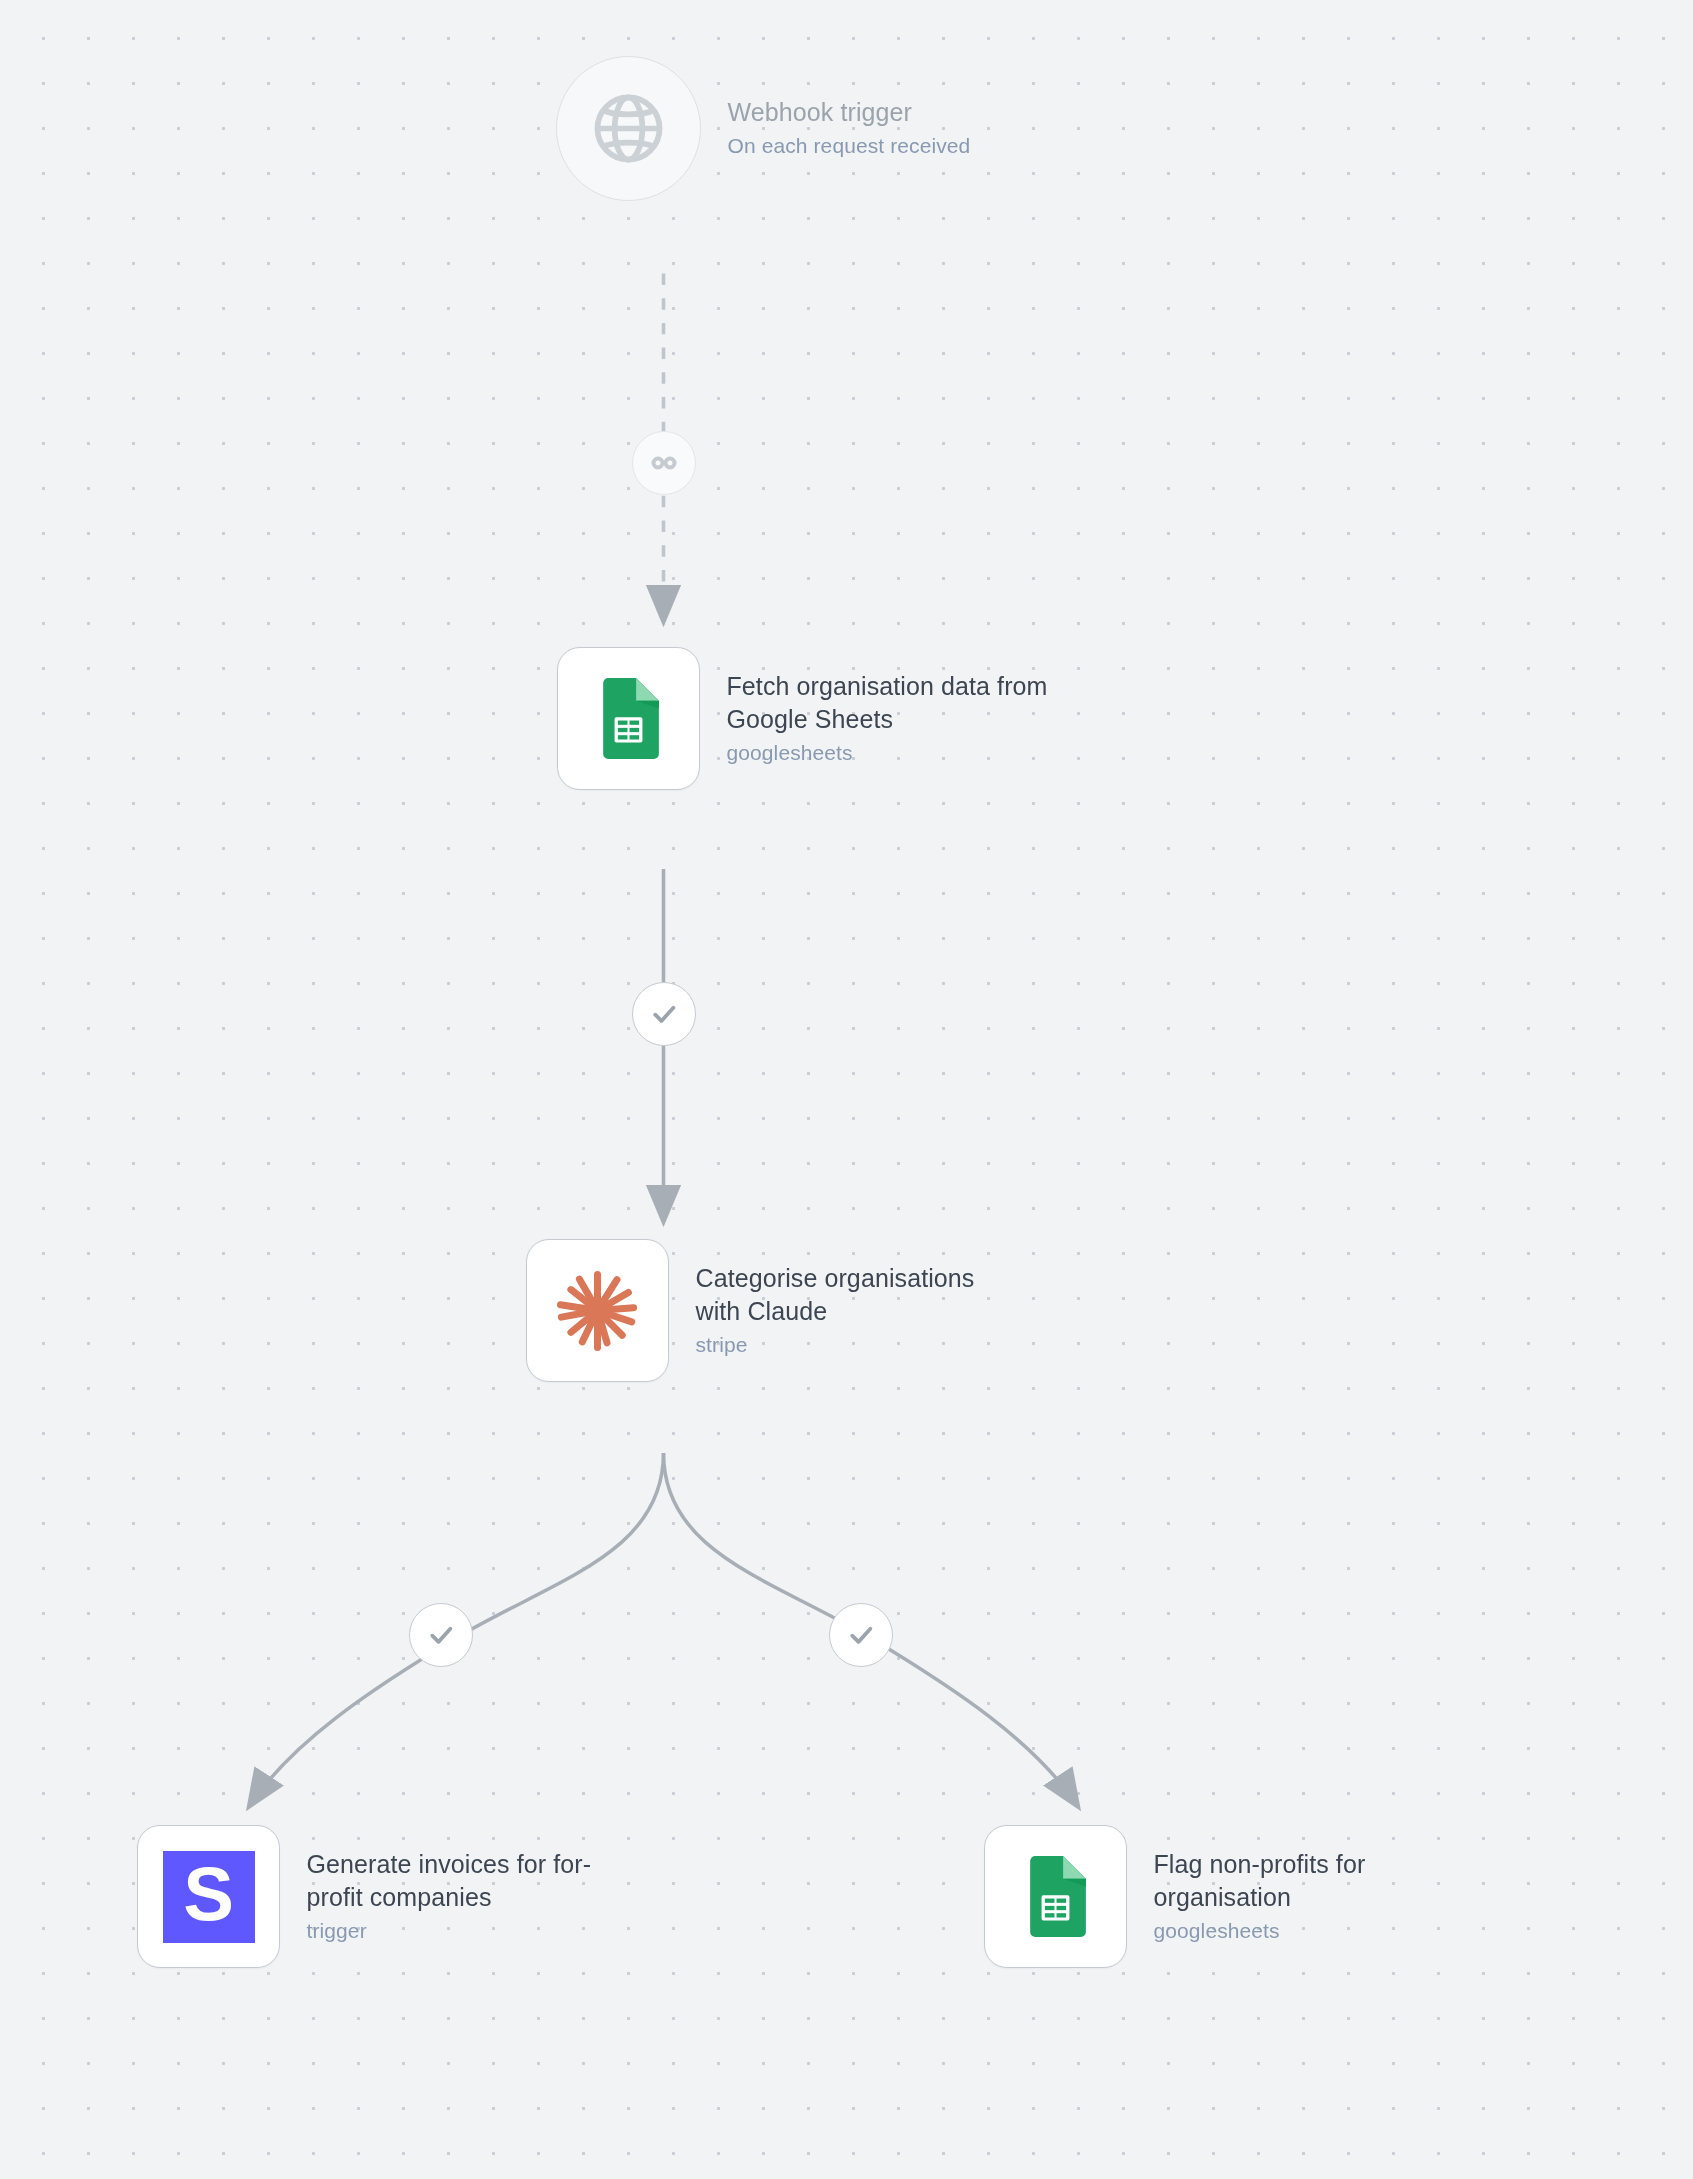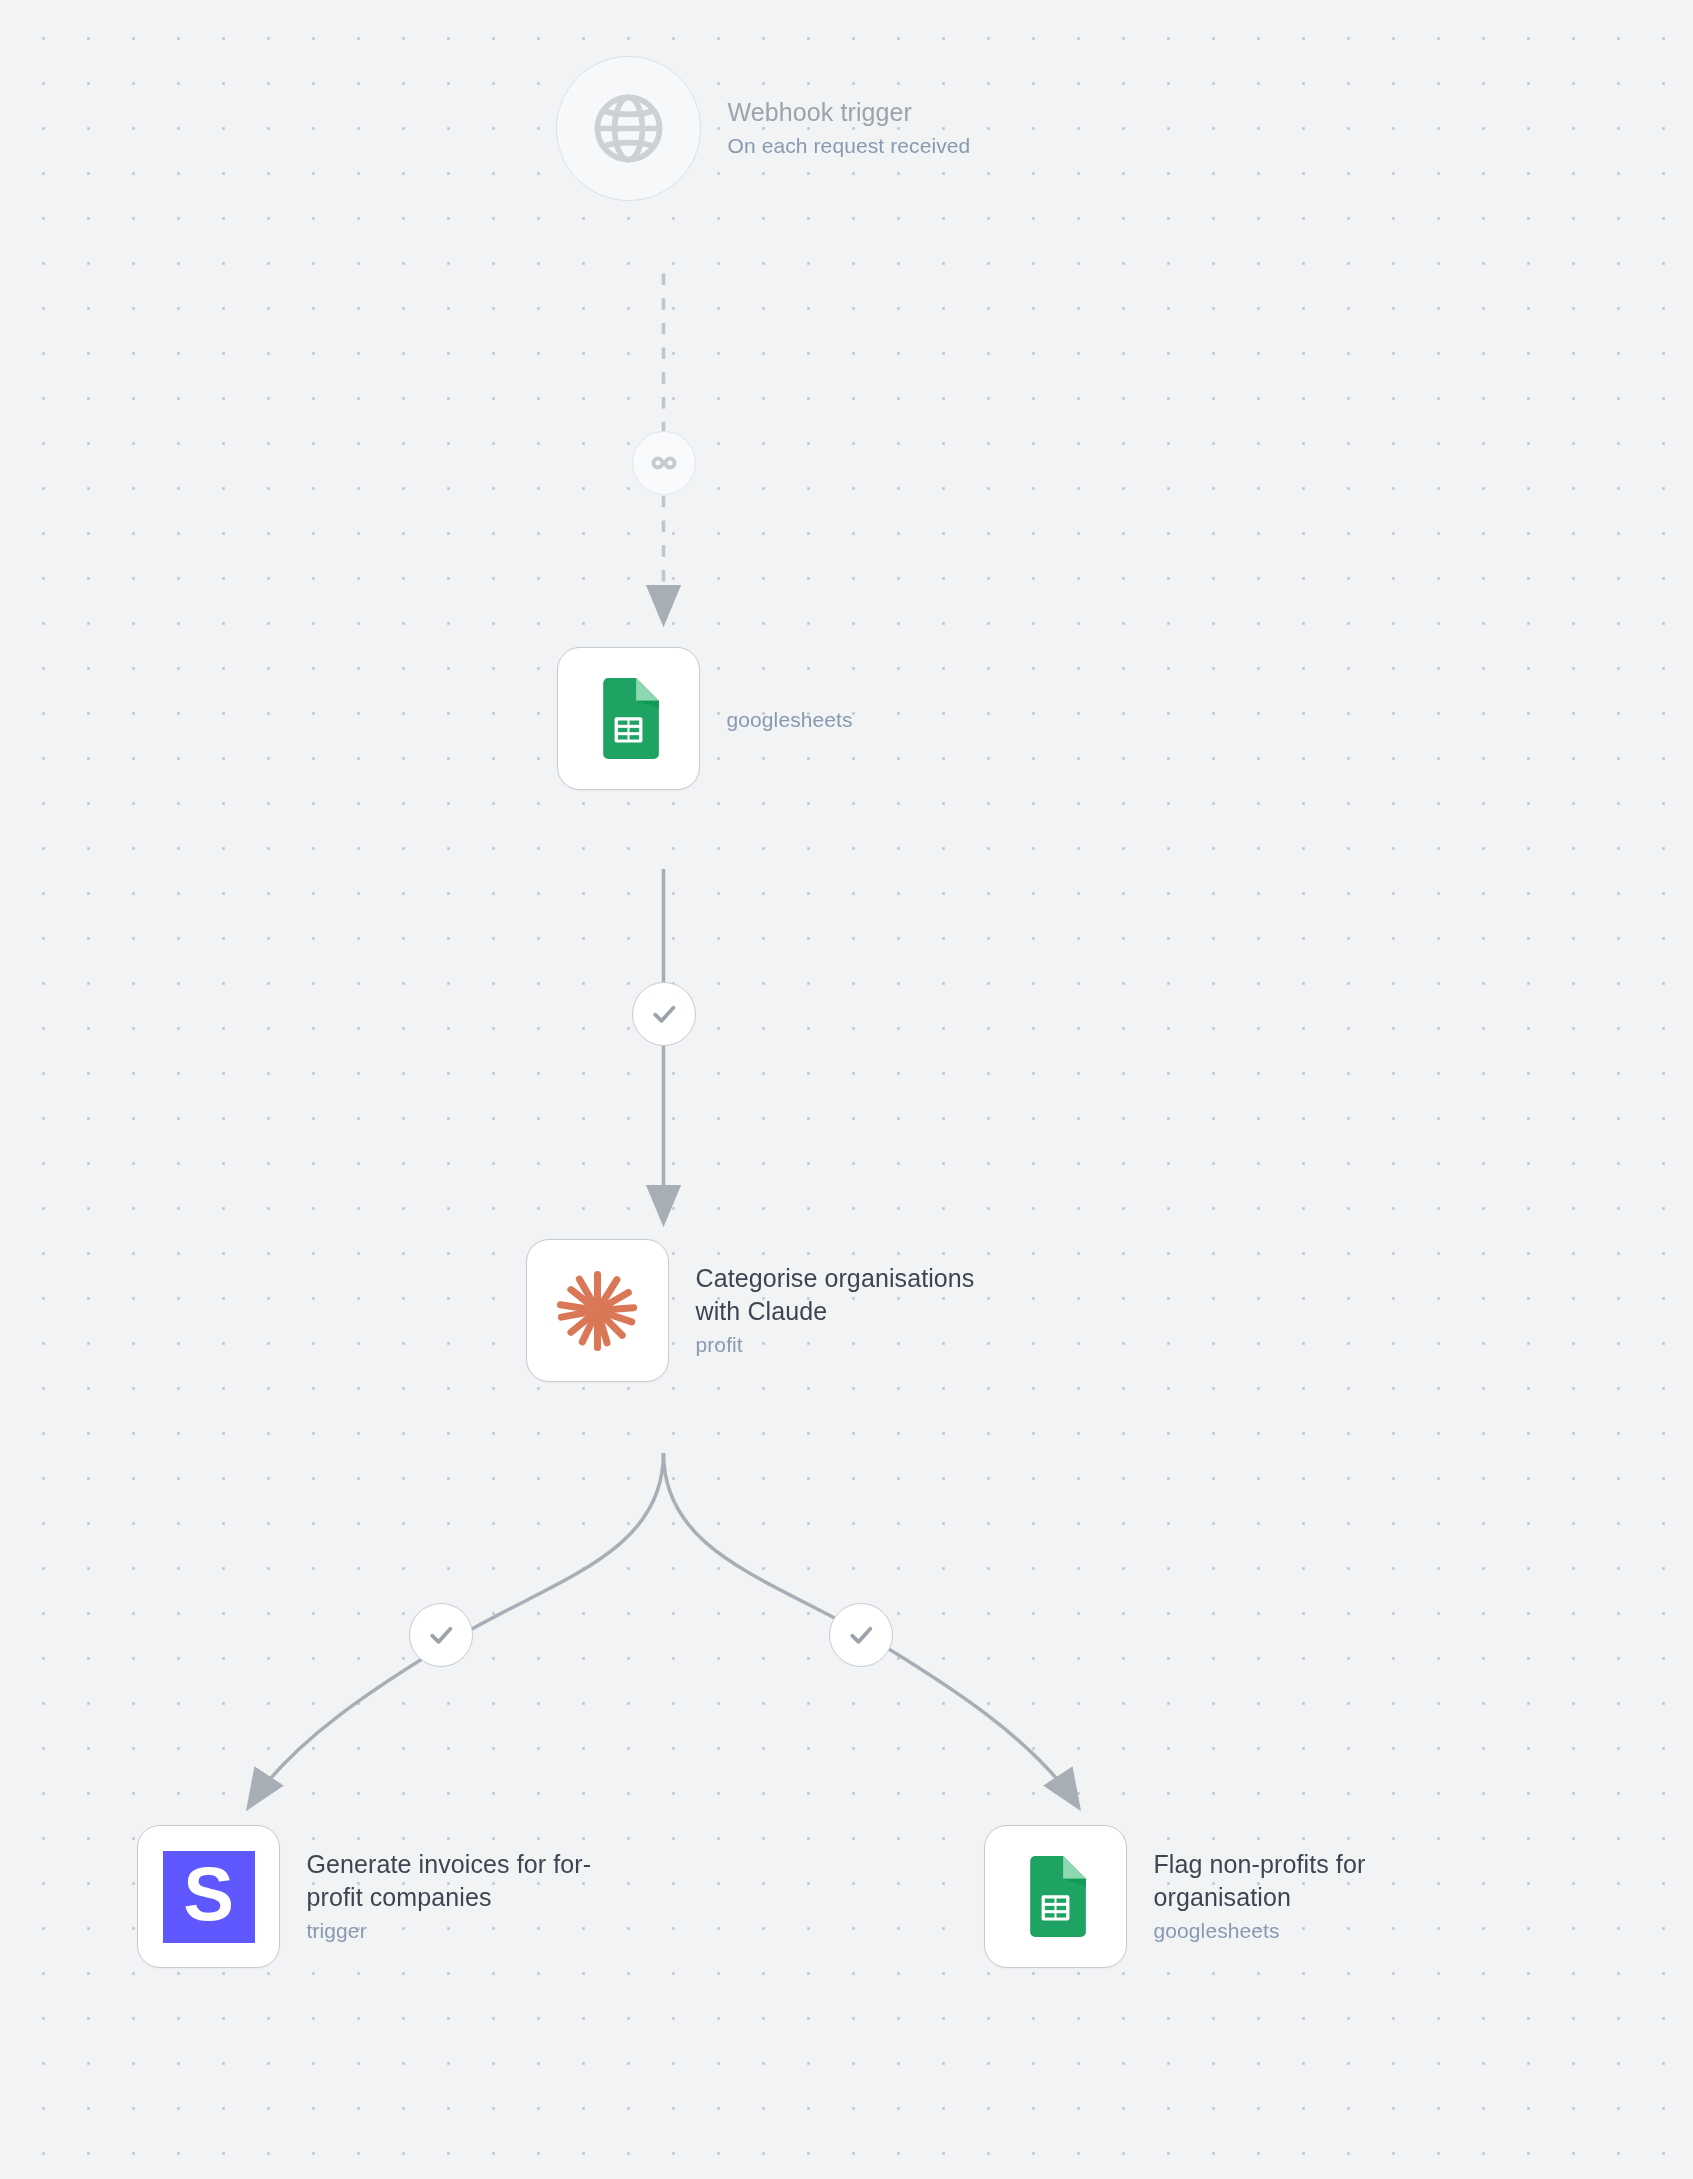--- a/index.html
+++ b/index.html
@@ -200,20 +200,24 @@
       <rect x="13" y="31" width="22" height="20" rx="1.4" fill="#FFFFFF"></rect>
       <rect x="15.6" y="33.6" width="7.6" height="3.4" fill="#1EA362"></rect>
       <rect x="24.8" y="33.6" width="7.6" height="3.4" fill="#1EA362"></rect>
       <rect x="15.6" y="39.4" width="7.6" height="3.4" fill="#1EA362"></rect>
       <rect x="24.8" y="39.4" width="7.6" height="3.4" fill="#1EA362"></rect>
       <rect x="15.6" y="45.2" width="7.6" height="3.4" fill="#1EA362"></rect>
       <rect x="24.8" y="45.2" width="7.6" height="3.4" fill="#1EA362"></rect>
     </svg>
   </div>
   <div class="node-text">
+    <div class="node-title">
+      <span>Fetch organisation data from</span><br>
+      <span>Google Sheets</span>
+    </div>
     <div class="node-sub">googlesheets</div>
   </div>
 </div>
 
 <div class="node" style="left:526px; top:1239px;">
   <div class="node-card">
     <svg class="claude-icon" viewBox="0 0 100 100">
       <g stroke="#D97757" stroke-width="7.4" stroke-linecap="round">
         <line x1="50" y1="50" x2="50" y2="12"></line>
         <line x1="50" y1="50" x2="70.5" y2="17.5"></line>
@@ -231,21 +235,21 @@
         <line x1="50" y1="50" x2="31" y2="17"></line>
       </g>
       <circle cx="50" cy="50" r="9.5" fill="#D97757"></circle>
     </svg>
   </div>
   <div class="node-text">
     <div class="node-title">
       <span>Categorise organisations</span><br>
       <span>with Claude</span>
     </div>
-    <div class="node-sub">profit</div>
+    <div class="node-sub">stripe</div>
   </div>
 </div>
 
 <div class="node" style="left:137px; top:1825px;">
   <div class="node-card">
     <div class="stripe-tile" style="background:#5F57FF;">
       <span>S</span>
     </div>
   </div>
   <div class="node-text">

